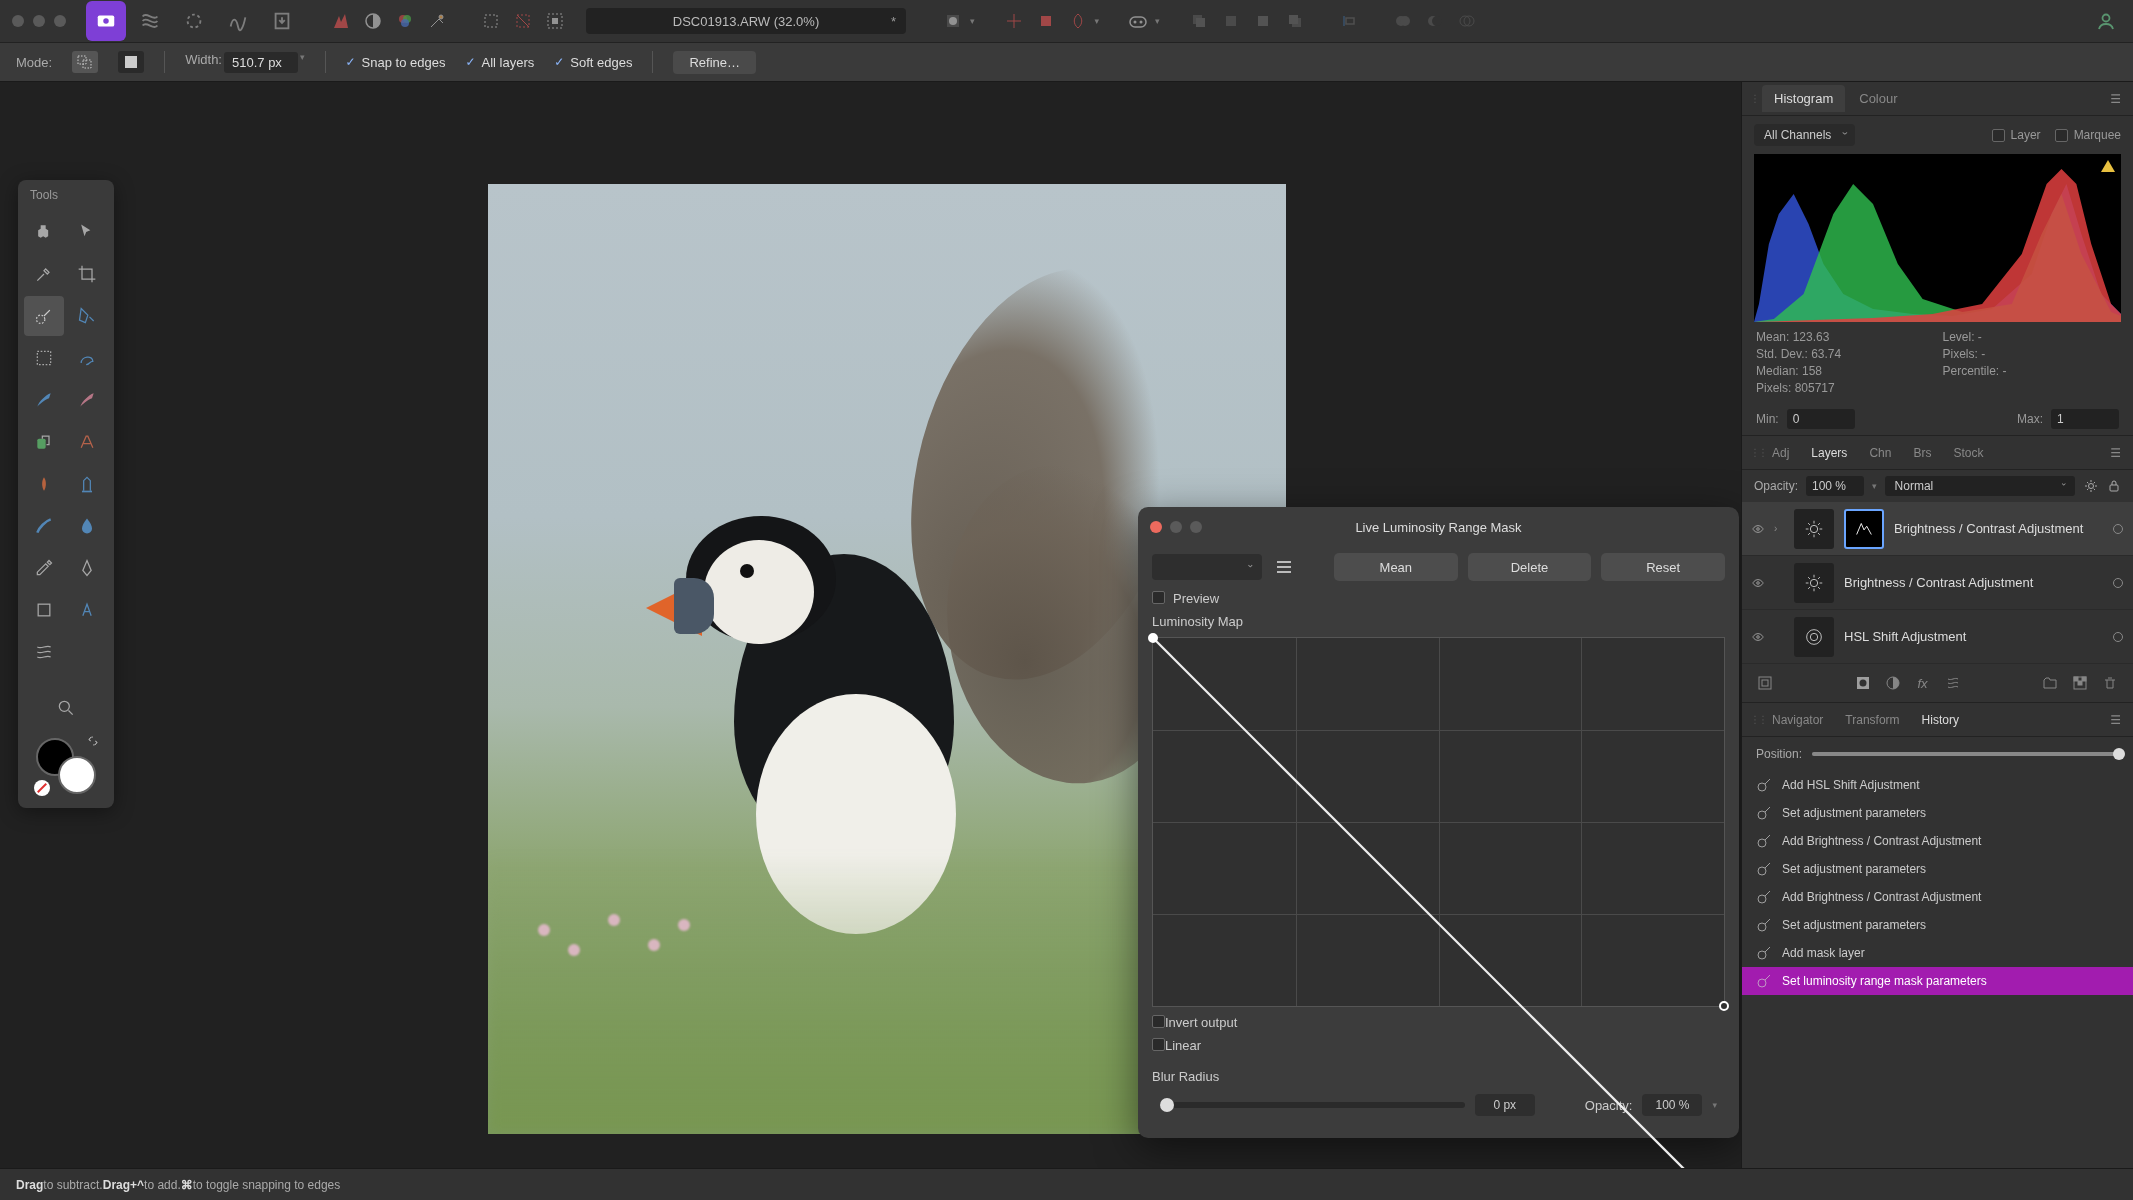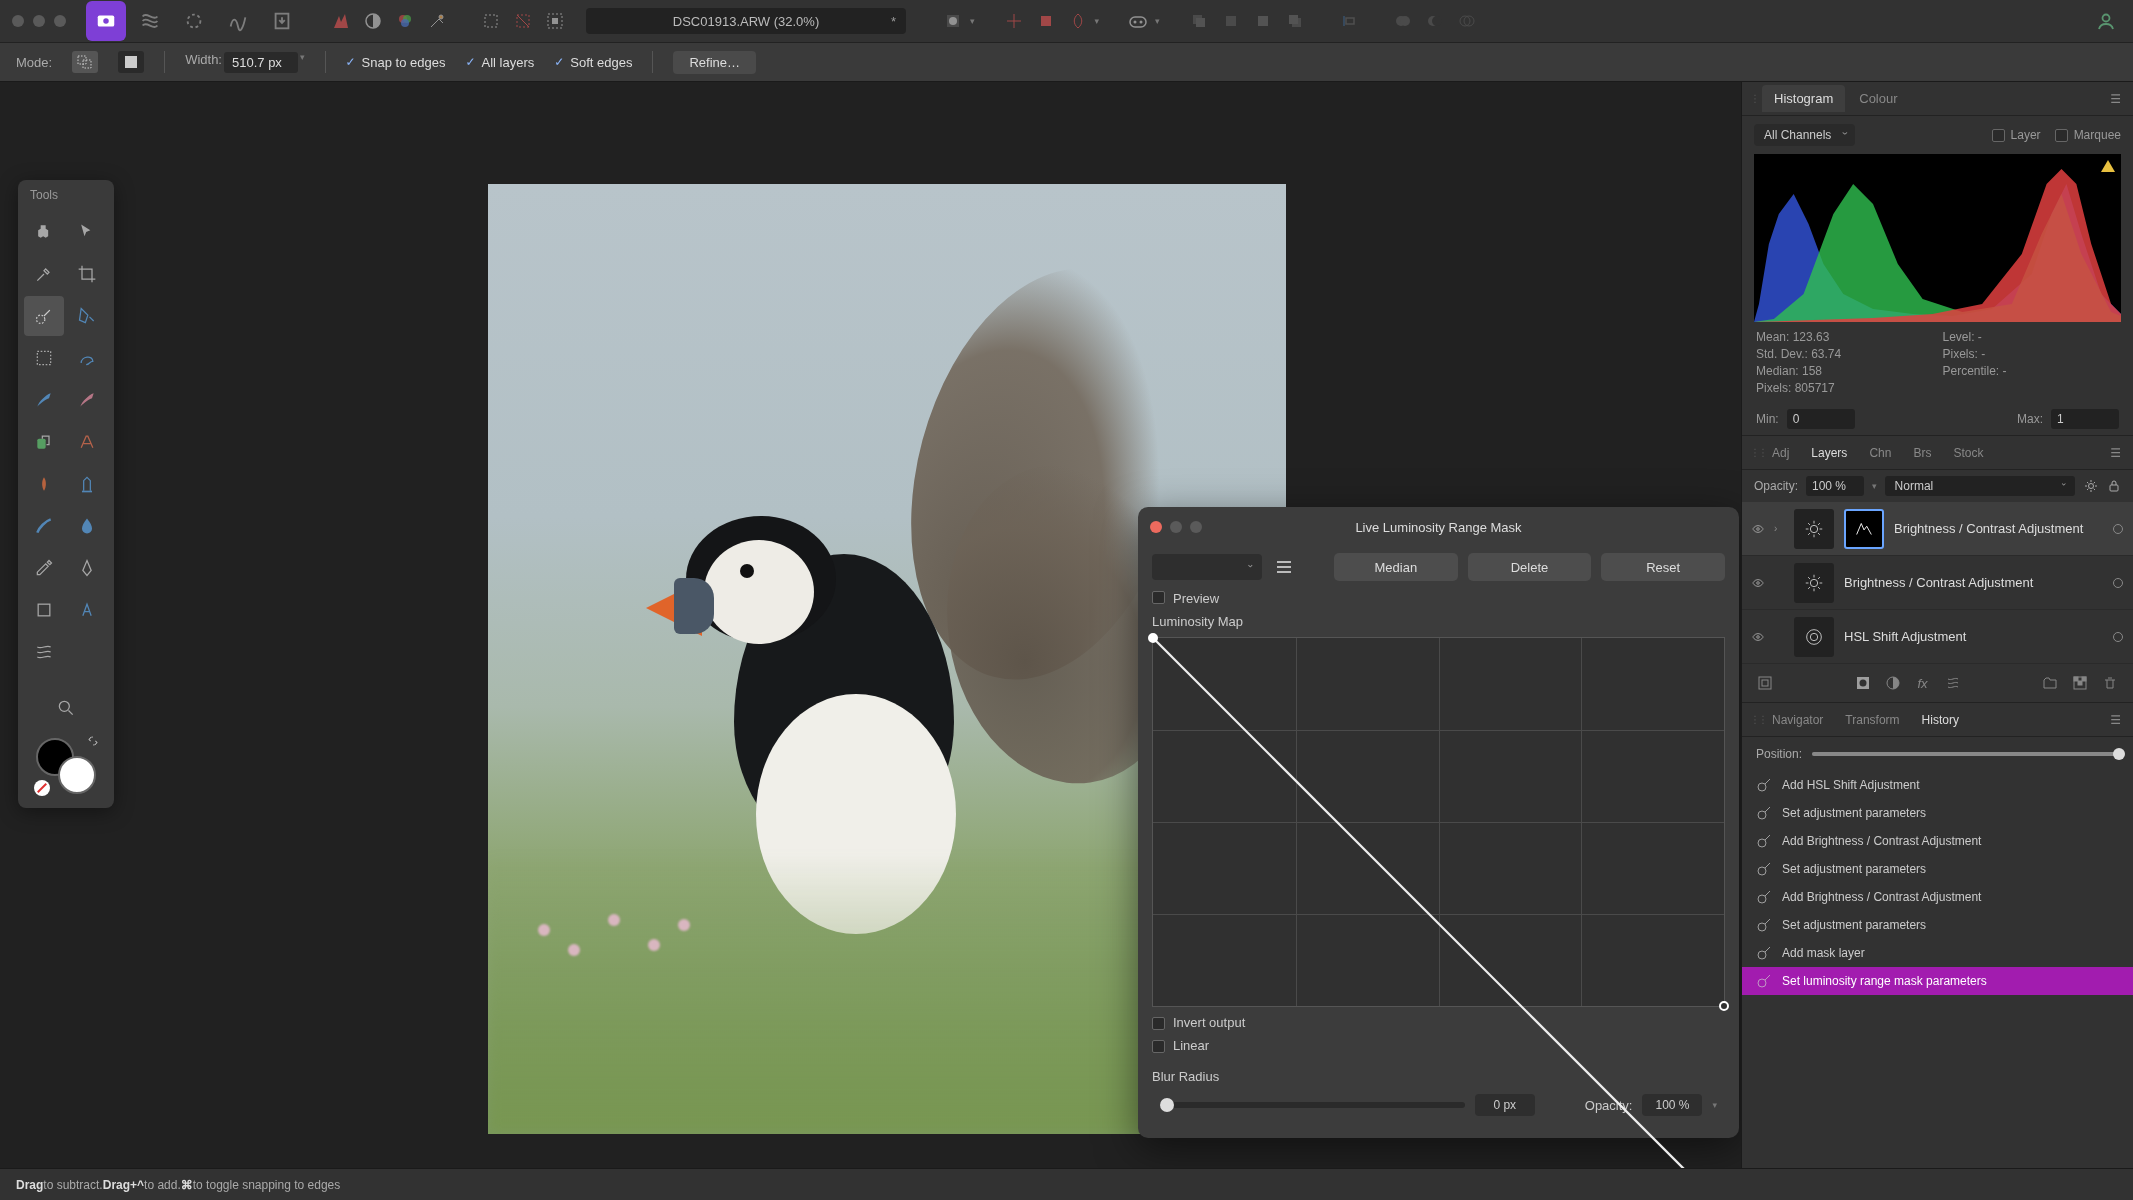--- a/index.html
+++ b/index.html
@@ -111,21 +111,21 @@
 .dlg-menu-btn span{width:14px;height:2px;background:#bbb}
 .dlg-btn{flex:1;height:28px;background:#4d4d4d;border-radius:5px;display:flex;align-items:center;justify-content:center;color:#ddd;font-size:13px}
 .dlg-preview{display:flex;align-items:flex-start;gap:8px;margin-left:auto;color:#ccc;font-size:13px;padding:4px 14px}
 .dlg-label{padding:4px 14px;color:#ccc;font-size:13px}
 .curve-box{margin:4px 14px;height:370px;border:1px solid #555;background:#303030;position:relative}
 .curve-grid-v{position:absolute;top:0;bottom:0;width:1px;background:#4a4a4a}
 .curve-grid-h{position:absolute;left:0;right:0;height:1px;background:#4a4a4a}
 .curve-line{position:absolute;inset:0}
 .curve-pt{position:absolute;width:10px;height:10px;border:2px solid #fff;border-radius:50%;background:#303030;transform:translate(-5px,-5px)}
 .curve-pt.filled{background:#fff}
-.dlg-check-row{padding:4px 14px;display:flex;align-items:flex-end;gap:8px;color:#ccc;font-size:13px}
+.dlg-check-row{padding:4px 14px;display:flex;align-items:flex-start;color:#ccc;font-size:13px}
 .dlg-slider{flex:1;height:6px;background:#2a2a2a;border-radius:3px;position:relative}
 .dlg-slider-thumb{position:absolute;left:0;top:-4px;width:14px;height:14px;background:#ddd;border-radius:50%}
 .dlg-val{width:60px;background:#2e2e2e;text-align:center;padding:4px 0;border-radius:4px;color:#ccc;font-size:12px}
 .dlg-bottom{display:flex;align-items:center;padding:6px 22px;gap:10px}
 .statusbar{position:absolute;bottom:0;left:0;right:0;height:32px;background:#323232;display:flex;align-items:center;padding:0 16px;font-size:12px;color:#aaa;border-top:1px solid #1a1a1a}
 .statusbar b{color:#ddd;font-weight:600}
 .ml-auto{margin-left:auto}
 </style>
 </head>
 <body>
@@ -514,21 +514,21 @@
     <div class="dlg-title-text">Live Luminosity Range Mask</div>
   </div>
   <div class="dlg-row1">
     <div class="dlg-dd"></div>
     <div class="dlg-menu-btn">
         <span></span>
         <span></span>
         <span></span>
       </div>
     <div style="width:18px"></div>
-    <div class="dlg-btn">Median</div>
+    <div class="dlg-btn">Mean</div>
     <div class="dlg-btn">Delete</div>
     <div class="dlg-btn">Reset</div>
   </div>
   <div class="dlg-preview">
       <div class="chk"></div>
       <span>Preview</span>
     </div>
   <div class="dlg-label">Luminosity Map</div>
   <div class="curve-box">
     <div class="curve-grid-v" style="left:25%"></div>

